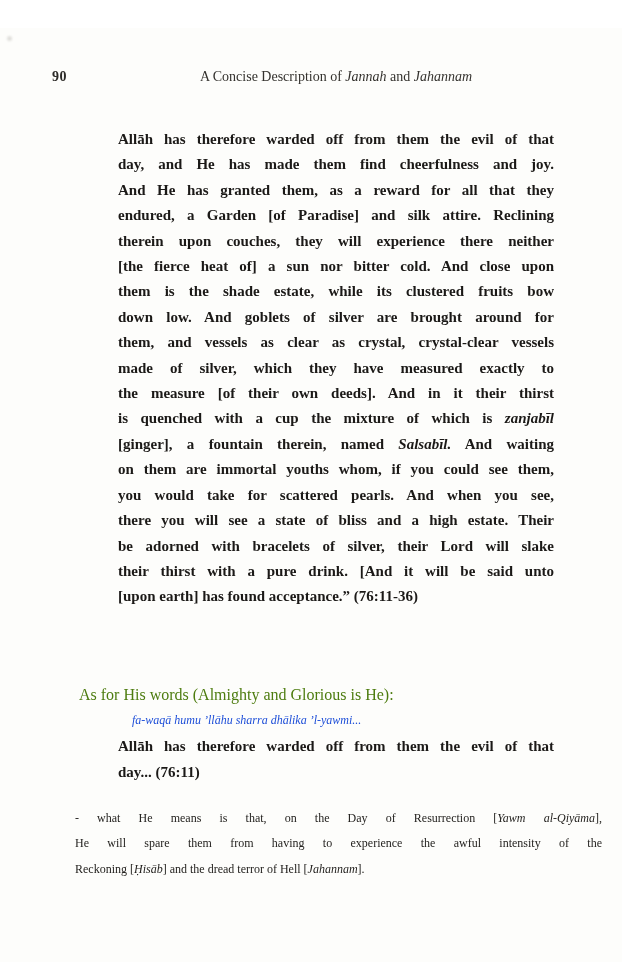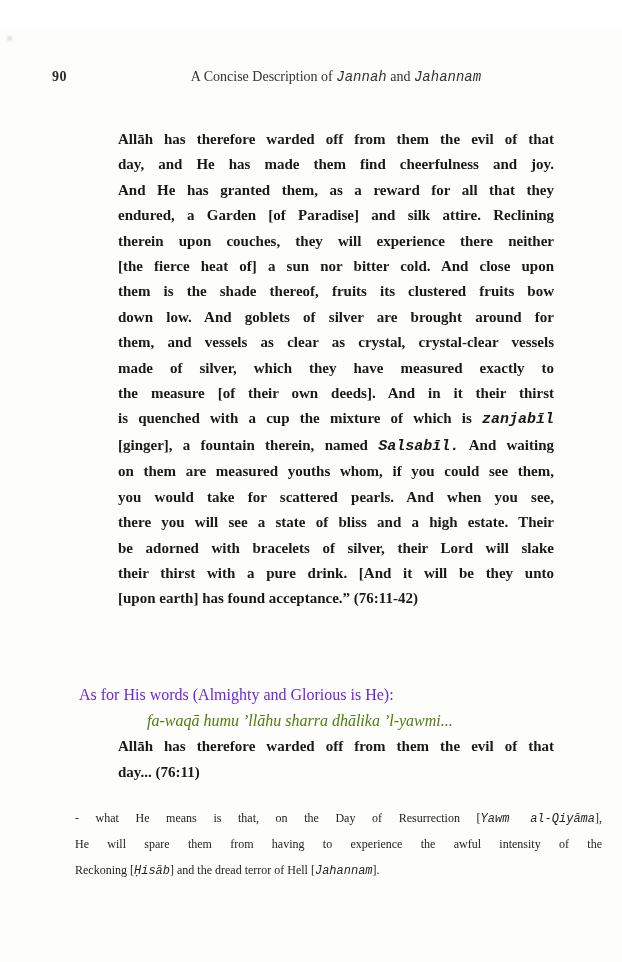--- a/index.html
+++ b/index.html
@@ -20,35 +20,35 @@
   }
   .hdr-num {
     position: absolute; left: 52px; top: 41px;
     font-size: 14px; font-weight: bold; color: #2c2a27;
     letter-spacing: .5px;
   }
   .hdr-title {
     position: absolute; left: 118px; top: 41px; width: 436px;
     text-align: center; font-size: 14px; color: #34322e;
   }
-  .it { font-style: italic; font-family: Liberation Mono, monospace; }
+  .it { font-style: italic; }
   .tline { text-align: justify; text-align-last: justify; text-justify: inter-word; }
   .tline.last { text-align-last: left; }
   .quote {
     position: absolute; left: 118px; top: 99px; width: 436px;
     font-size: 15px; font-weight: bold; line-height: 25.4px;
     color: #1b1917;
   }
   .asfor {
     position: absolute; left: 79px; top: 654px;
-    font-size: 16px; line-height: 25px; color: #6d28d9;
+    font-size: 16px; line-height: 25px; color: #4d7c0f;
   }
   .translit {
-    position: absolute; left: 147px; top: 680px;
-    font-size: 16px; font-style: italic; line-height: 25px; color: #4d7c0f;
+    position: absolute; left: 132px; top: 680px;
+    font-size: 12px; font-style: italic; line-height: 25px; color: #1d4ed8;
   }
   .trans {
     position: absolute; left: 118px; top: 706px; width: 436px;
     font-size: 15px; font-weight: bold; line-height: 25.7px;
     color: #1b1917;
   }
   .commentary {
     position: absolute; left: 75px; top: 778px; width: 527px;
     font-size: 12px; line-height: 25.4px; color: #252320;
   }
@@ -64,33 +64,33 @@
 
   <div class="hdr-title"><span>A Concise Description of </span><span class="it">Jannah</span><span> and </span><span class="it">Jahannam</span></div>
 
   <div class="quote">
       <div class="tline"><span>Allāh has therefore warded off from them the evil of that</span></div>
       <div class="tline"><span>day, and He has made them find cheerfulness and joy.</span></div>
       <div class="tline"><span>And He has granted them, as a reward for all that they</span></div>
       <div class="tline"><span>endured, a Garden [of Paradise] and silk attire. Reclining</span></div>
       <div class="tline"><span>therein upon couches, they will experience there neither</span></div>
       <div class="tline"><span>[the fierce heat of] a sun nor bitter cold. And close upon</span></div>
-      <div class="tline"><span>them is the shade thereof, fruits its clustered fruits bow</span></div>
+      <div class="tline"><span>them is the shade estate, while its clustered fruits bow</span></div>
       <div class="tline"><span>down low. And goblets of silver are brought around for</span></div>
       <div class="tline"><span>them, and vessels as clear as crystal, crystal-clear vessels</span></div>
       <div class="tline"><span>made of silver, which they have measured exactly to</span></div>
       <div class="tline"><span>the measure [of their own deeds]. And in it their thirst</span></div>
       <div class="tline"><span>is quenched with a cup the mixture of which is </span><span class="it">zanjabīl</span></div>
       <div class="tline"><span>[ginger], a fountain therein, named </span><span class="it">Salsabīl.</span><span> And waiting</span></div>
-      <div class="tline"><span>on them are measured youths whom, if you could see them,</span></div>
+      <div class="tline"><span>on them are immortal youths whom, if you could see them,</span></div>
       <div class="tline"><span>you would take for scattered pearls. And when you see,</span></div>
       <div class="tline"><span>there you will see a state of bliss and a high estate. Their</span></div>
       <div class="tline"><span>be adorned with bracelets of silver, their Lord will slake</span></div>
-      <div class="tline"><span>their thirst with a pure drink. [And it will be they unto</span></div>
-      <div class="tline last"><span>[upon earth] has found acceptance.” (76:11-42)</span></div>
+      <div class="tline"><span>their thirst with a pure drink. [And it will be said unto</span></div>
+      <div class="tline last"><span>[upon earth] has found acceptance.” (76:11-36)</span></div>
     </div>
 
   <div class="asfor">As for His words (Almighty and Glorious is He):</div>
 
   <div class="translit">fa-waqā humu ’llāhu sharra dhālika ’l-yawmi...</div>
 
   <div class="trans">
       <div class="tline"><span>Allāh has therefore warded off from them the evil of that</span></div>
       <div class="tline last"><span>day... (76:11)</span></div>
     </div>

